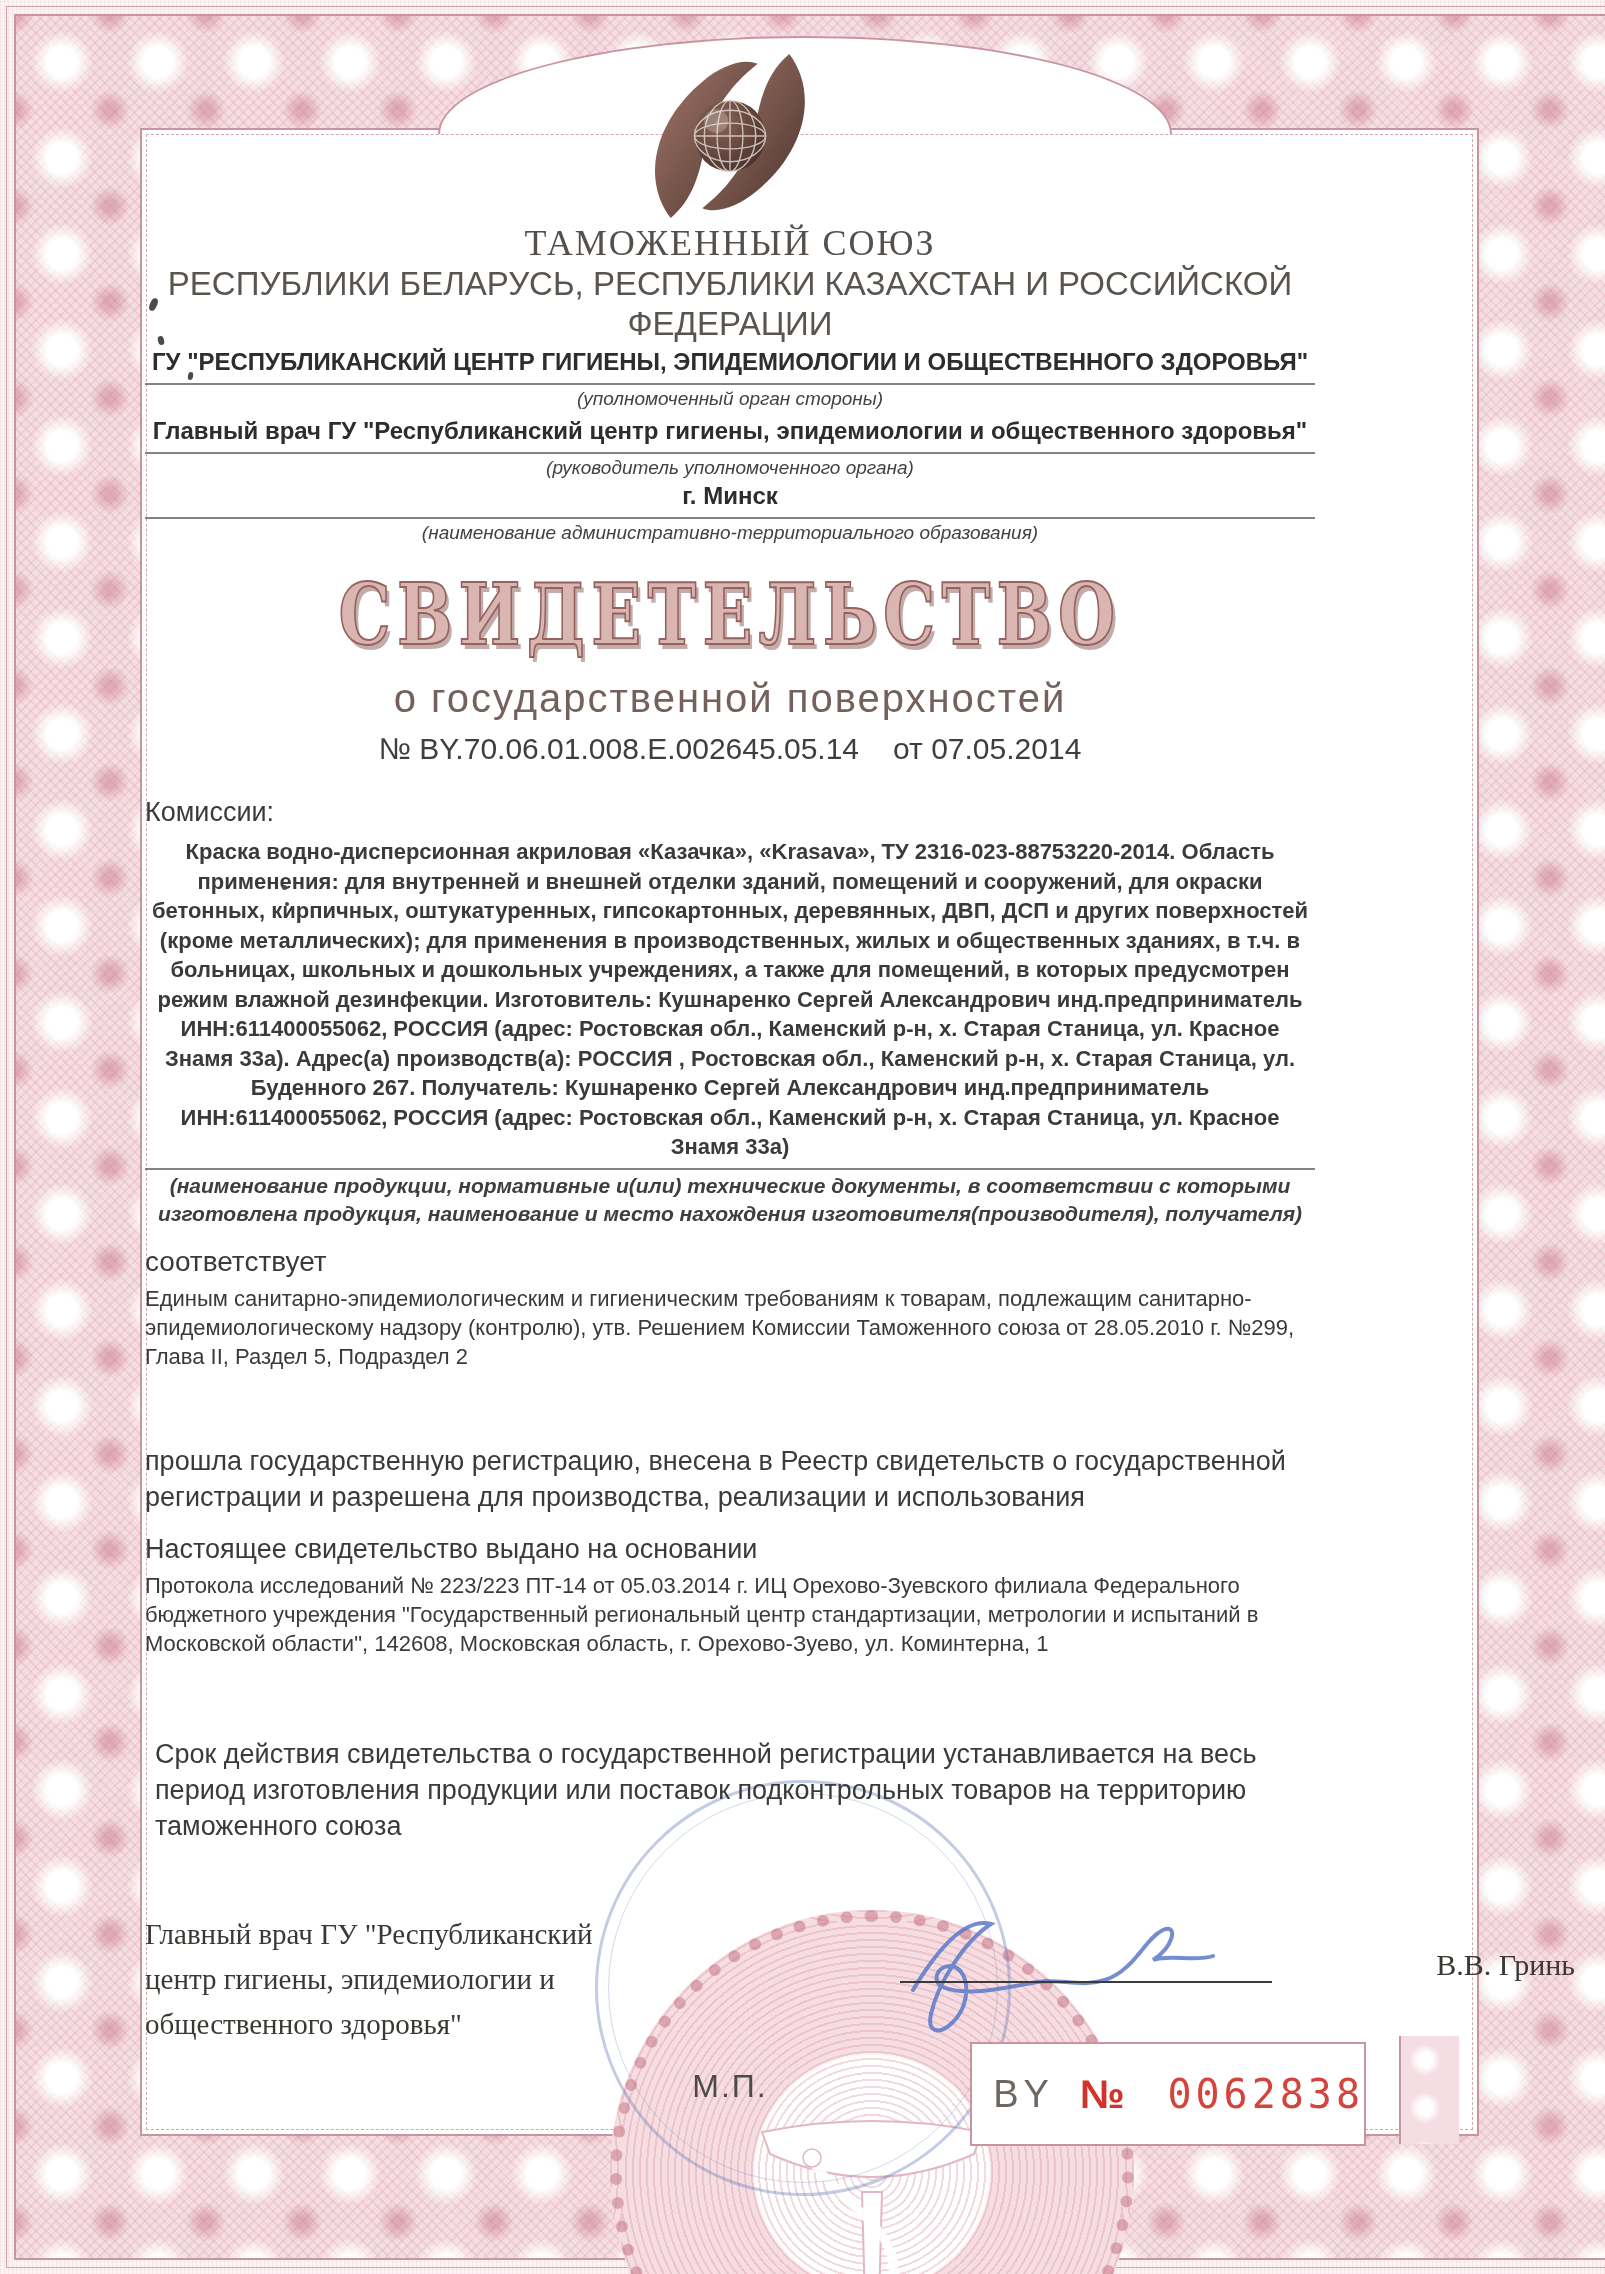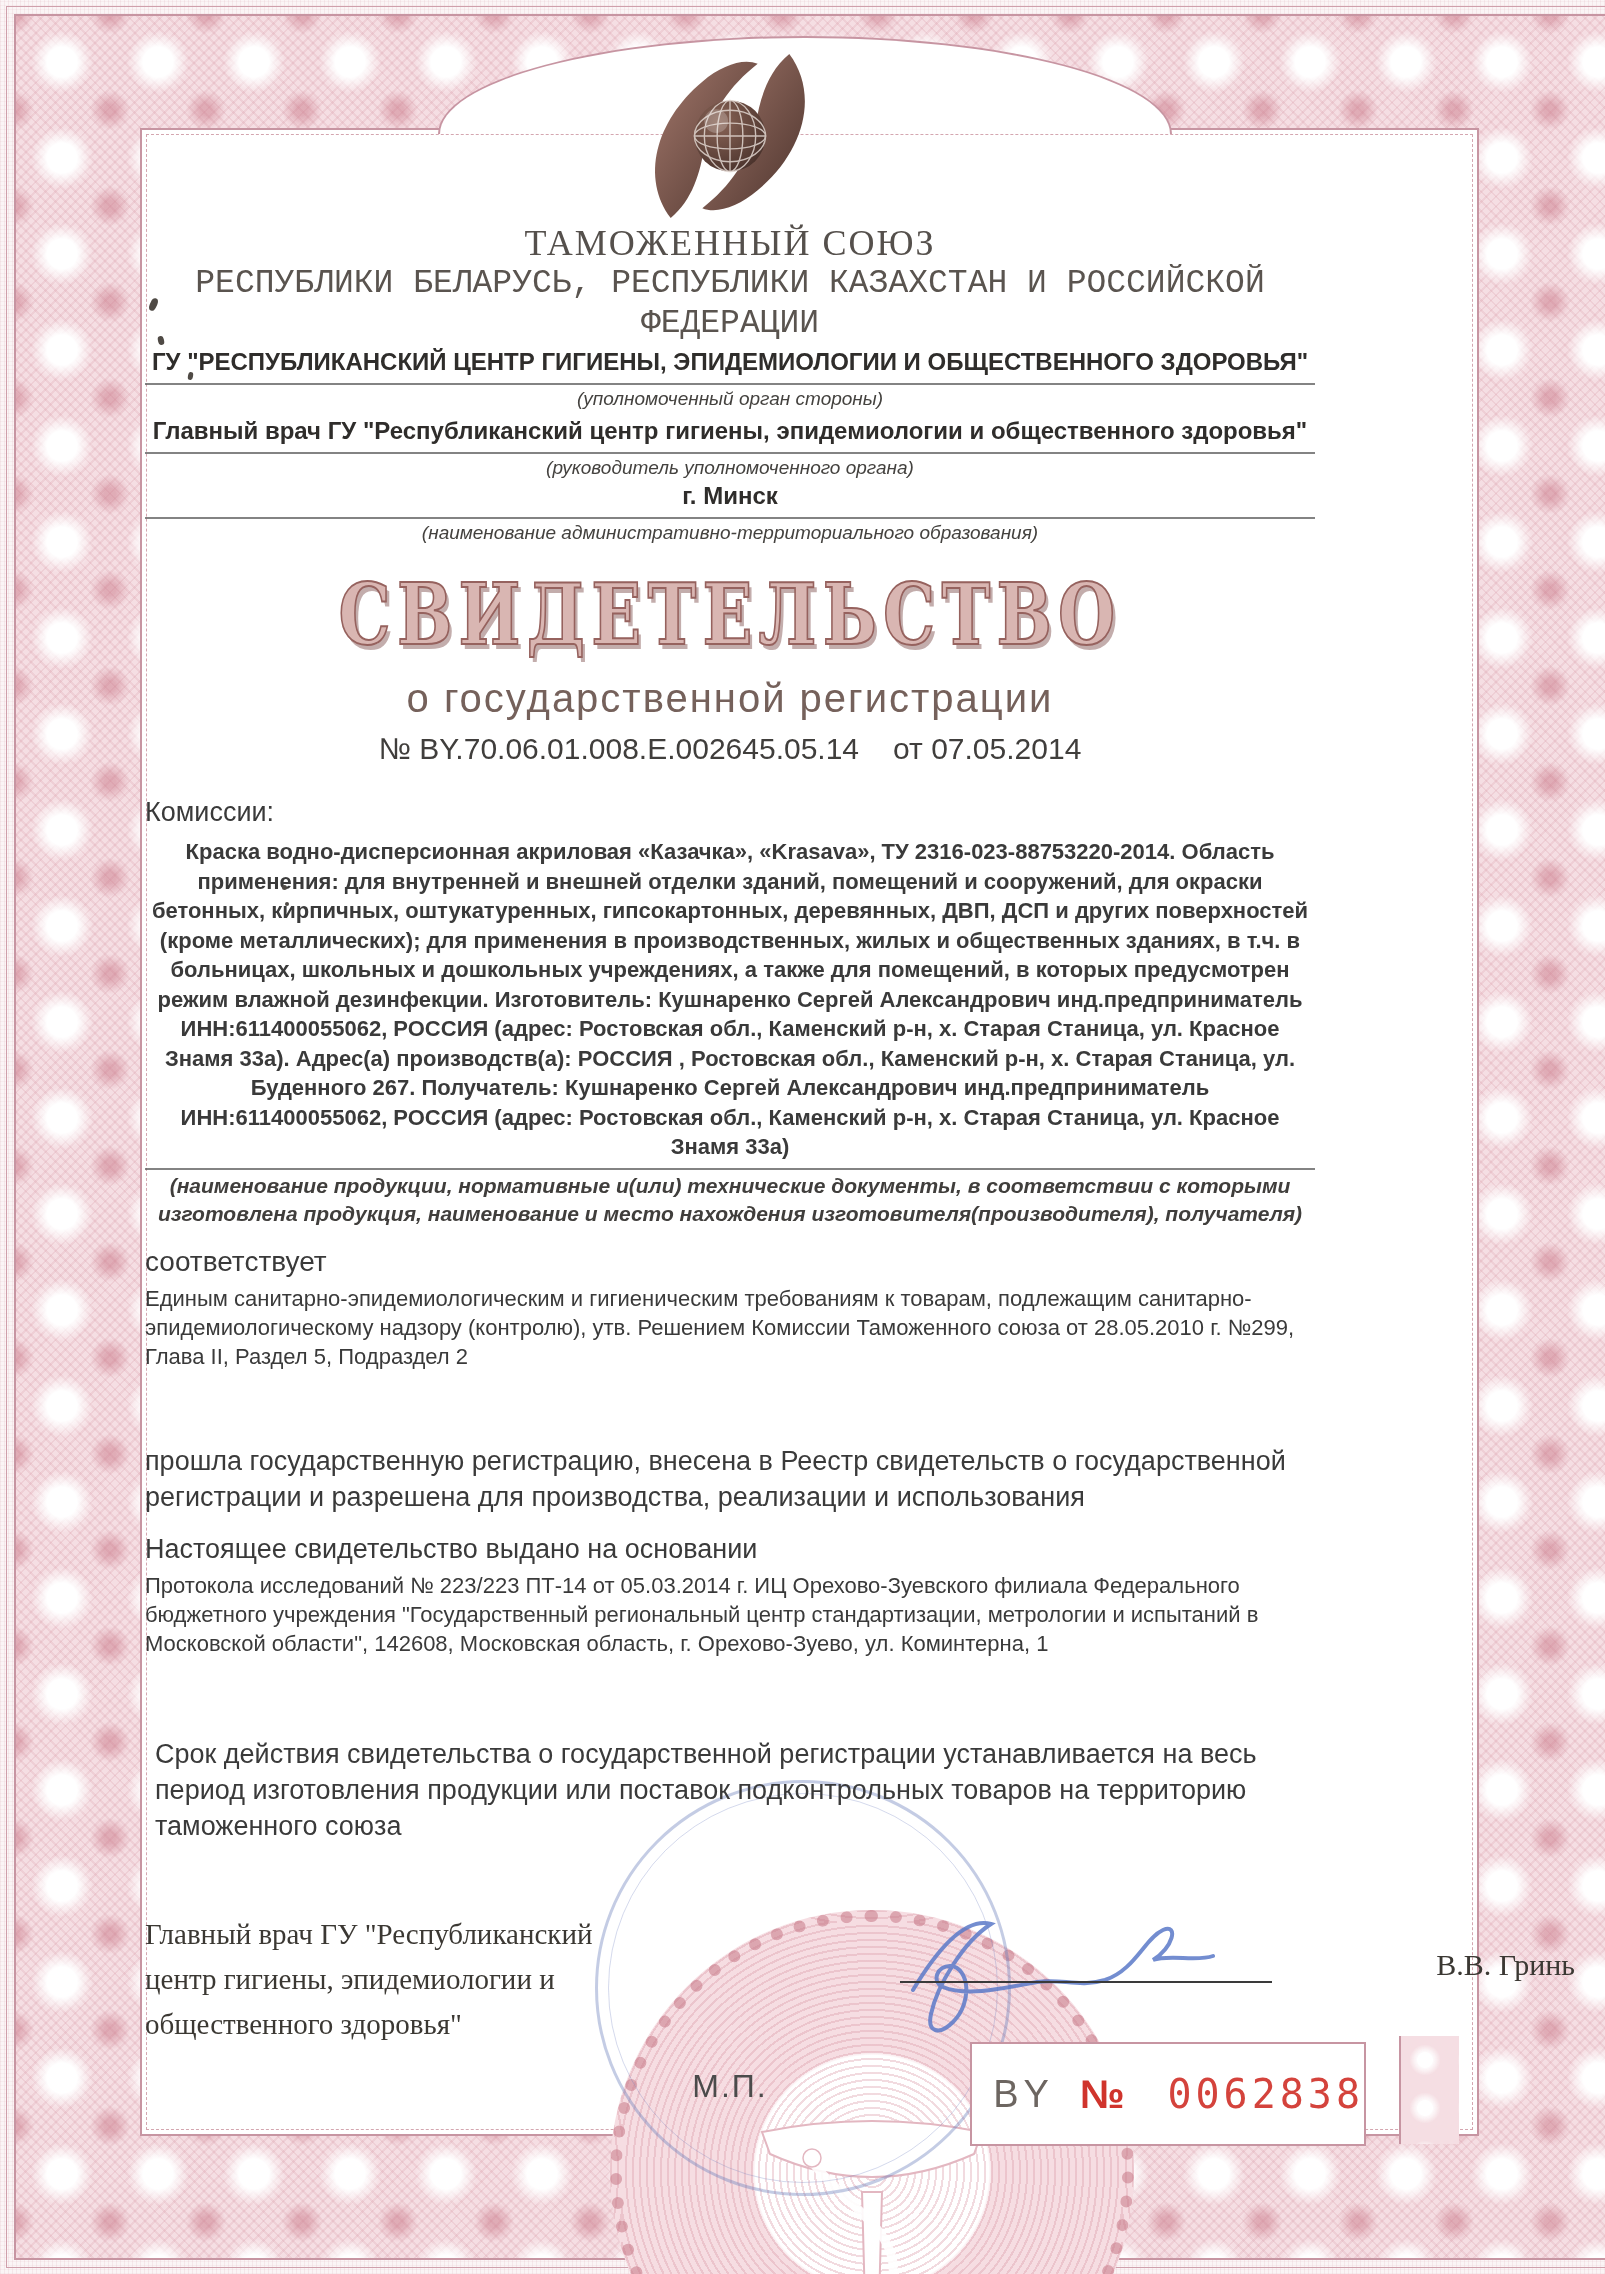--- a/index.html
+++ b/index.html
@@ -45,21 +45,21 @@
   }
   .stamp-circle{
     position:absolute;left:595px;top:1780px;width:410px;height:410px;border-radius:50%;
     border:3px solid rgba(100,120,185,.38);z-index:4;
   }
   .stamp-circle::after{content:"";position:absolute;inset:10px;border:1px solid rgba(100,120,185,.28);border-radius:50%;}
   .content{position:absolute;left:145px;top:30px;width:1170px;z-index:5;color:#3a3a3a;}
   .center{text-align:center;}
   .logo{display:block;margin:22px auto 0;}
   .union-title{font-family:"Liberation Serif", serif;font-size:36px;line-height:42px;letter-spacing:2px;color:#55504c;margin-top:2px;}
-  .members{font-family:Liberation Mono, monospace;font-size:33px;line-height:40px;color:#5a544f;}
+  .members{font-family:Liberation Sans, sans-serif;font-size:33px;line-height:40px;color:#5a544f;}
   .authority{font-size:24px;line-height:30px;font-weight:bold;color:#2f2d2b;margin-top:3px;}
   .field-line{border:none;border-top:2px solid rgba(90,90,90,.75);margin:6px 0 0 0;width:100%;}
   .caption{font-size:19px;line-height:24px;font-style:italic;color:#44423f;margin-top:2px;}
   .head-line{font-size:24px;line-height:30px;font-weight:bold;color:#2f2d2b;margin-top:5px;}
   .city{font-size:24px;line-height:30px;font-weight:bold;color:#2f2d2b;margin-top:1px;}
   .doc-title{
     font-family:"DejaVu Serif", serif;font-weight:bold;font-size:84px;line-height:100px;
     letter-spacing:8px;color:#d9b6b2;-webkit-text-stroke:2px #96625e;
     text-shadow:4px 5px 0 rgba(122,74,70,.45);
     transform:scaleX(.78);transform-origin:50% 50%;margin-top:20px;white-space:nowrap;
@@ -156,21 +156,21 @@
     <hr class="field-line">
     <div class="caption center">(уполномоченный орган стороны)</div>
     <div class="head-line center">Главный врач ГУ "Республиканский центр гигиены, эпидемиологии и общественного здоровья"</div>
     <hr class="field-line">
     <div class="caption center">(руководитель уполномоченного органа)</div>
     <div class="city center">г. Минск</div>
     <hr class="field-line">
     <div class="caption center">(наименование административно-территориального образования)</div>
 
     <div class="doc-title center">СВИДЕТЕЛЬСТВО</div>
-    <div class="doc-subtitle center">о государственной регистрации</div>
+    <div class="doc-subtitle center">о государственной поверхностей</div>
     <div class="doc-number center">
       <span>№ BY.70.06.01.008.E.002645.05.14</span><span class="gap"></span><span>от 07.05.2014</span>
     </div>
 
     <div class="product-label">Комиссии:</div>
     <div class="product-desc">Краска водно-дисперсионная акриловая «Казачка», «Krasava», ТУ 2316-023-88753220-2014. Область применения: для внутренней и внешней отделки зданий, помещений и сооружений, для окраски бетонных, кирпичных, оштукатуренных, гипсокартонных, деревянных, ДВП, ДСП и других поверхностей (кроме металлических); для применения в производственных, жилых и общественных зданиях, в т.ч. в больницах, школьных и дошкольных учреждениях, а также для помещений, в которых предусмотрен режим влажной дезинфекции. Изготовитель: Кушнаренко Сергей Александрович инд.предприниматель ИНН:611400055062, РОССИЯ (адрес: Ростовская обл., Каменский р-н, х. Старая Станица, ул. Красное Знамя 33а). Адрес(а) производств(а): РОССИЯ , Ростовская обл., Каменский р-н, х. Старая Станица, ул. Буденного 267. Получатель: Кушнаренко Сергей Александрович инд.предприниматель ИНН:611400055062, РОССИЯ (адрес: Ростовская обл., Каменский р-н, х. Старая Станица, ул. Красное Знамя 33а)</div>
     <hr class="field-line">
     <div class="caption2">(наименование продукции, нормативные и(или) технические документы, в соответствии с которыми изготовлена продукция, наименование и место нахождения изготовителя(производителя), получателя)</div>
 
     <div class="comply-label">соответствует</div>

